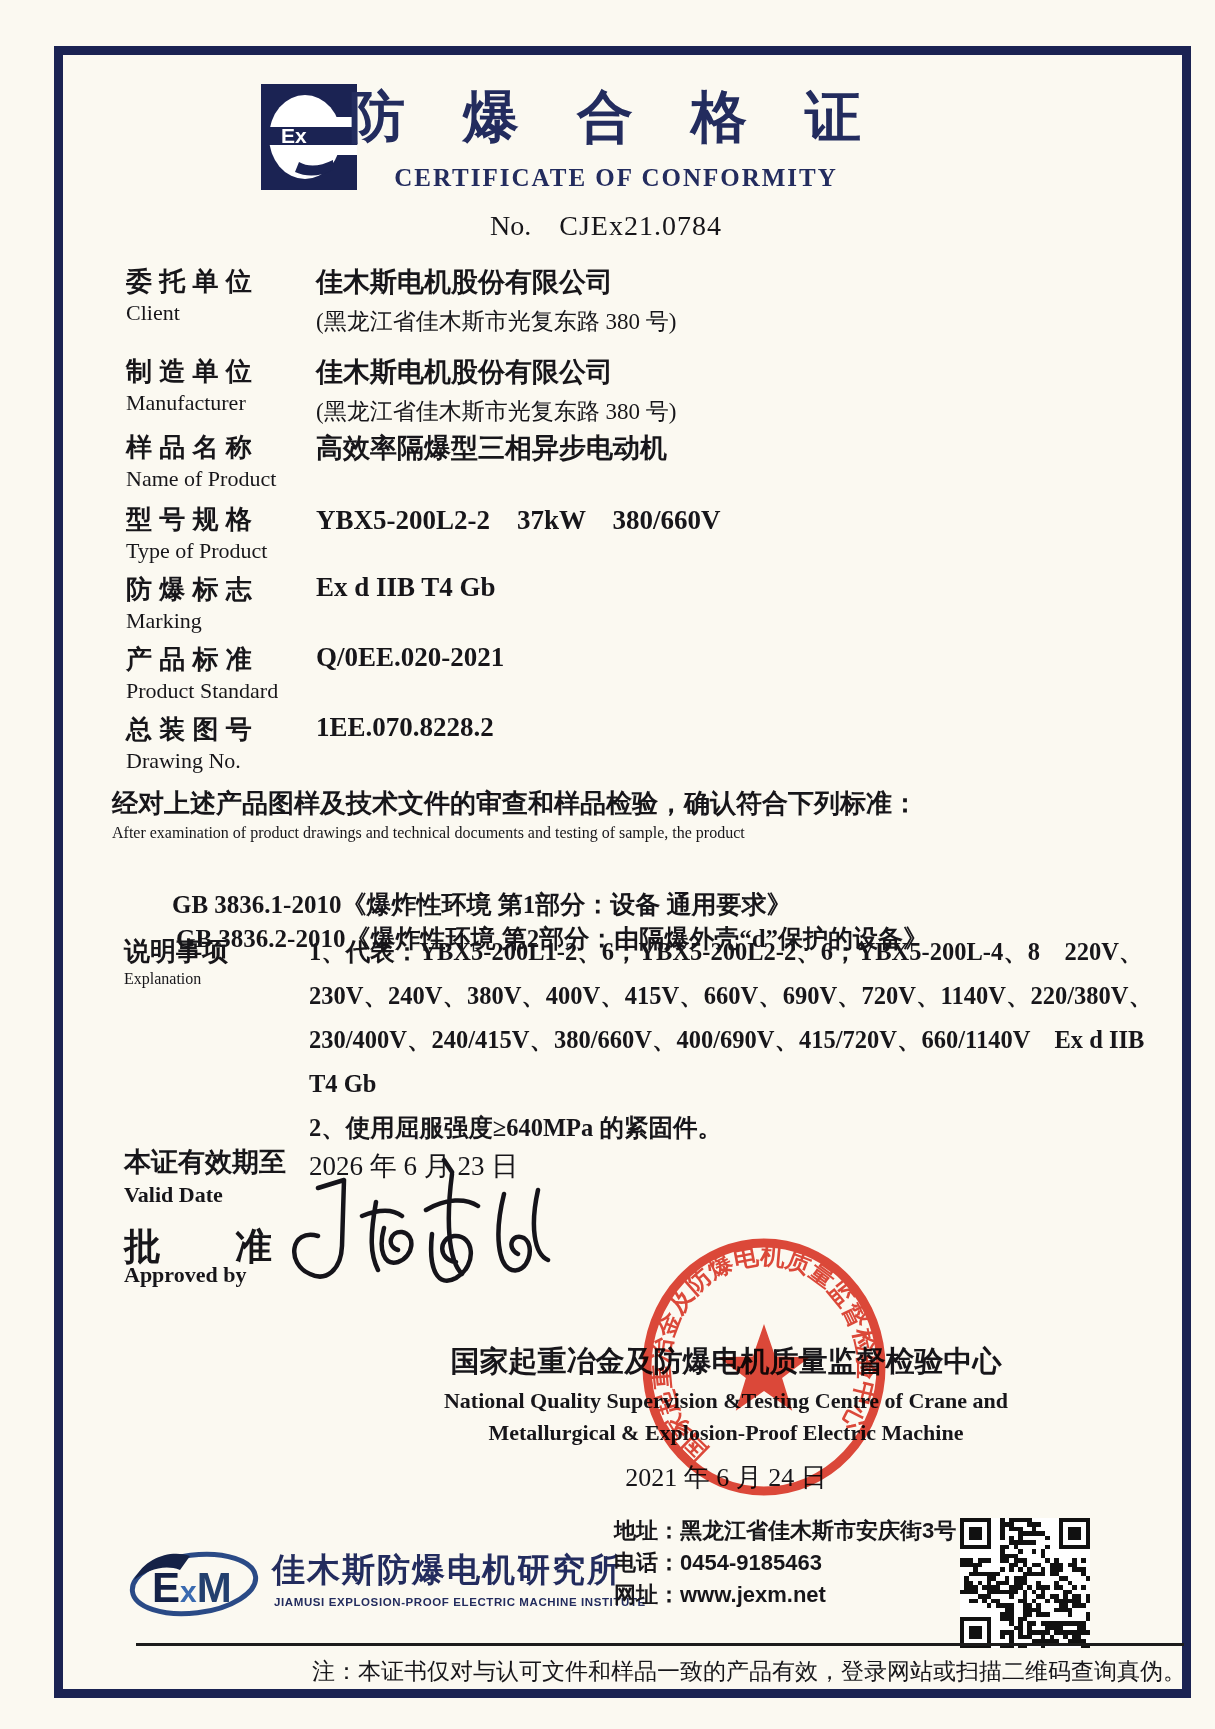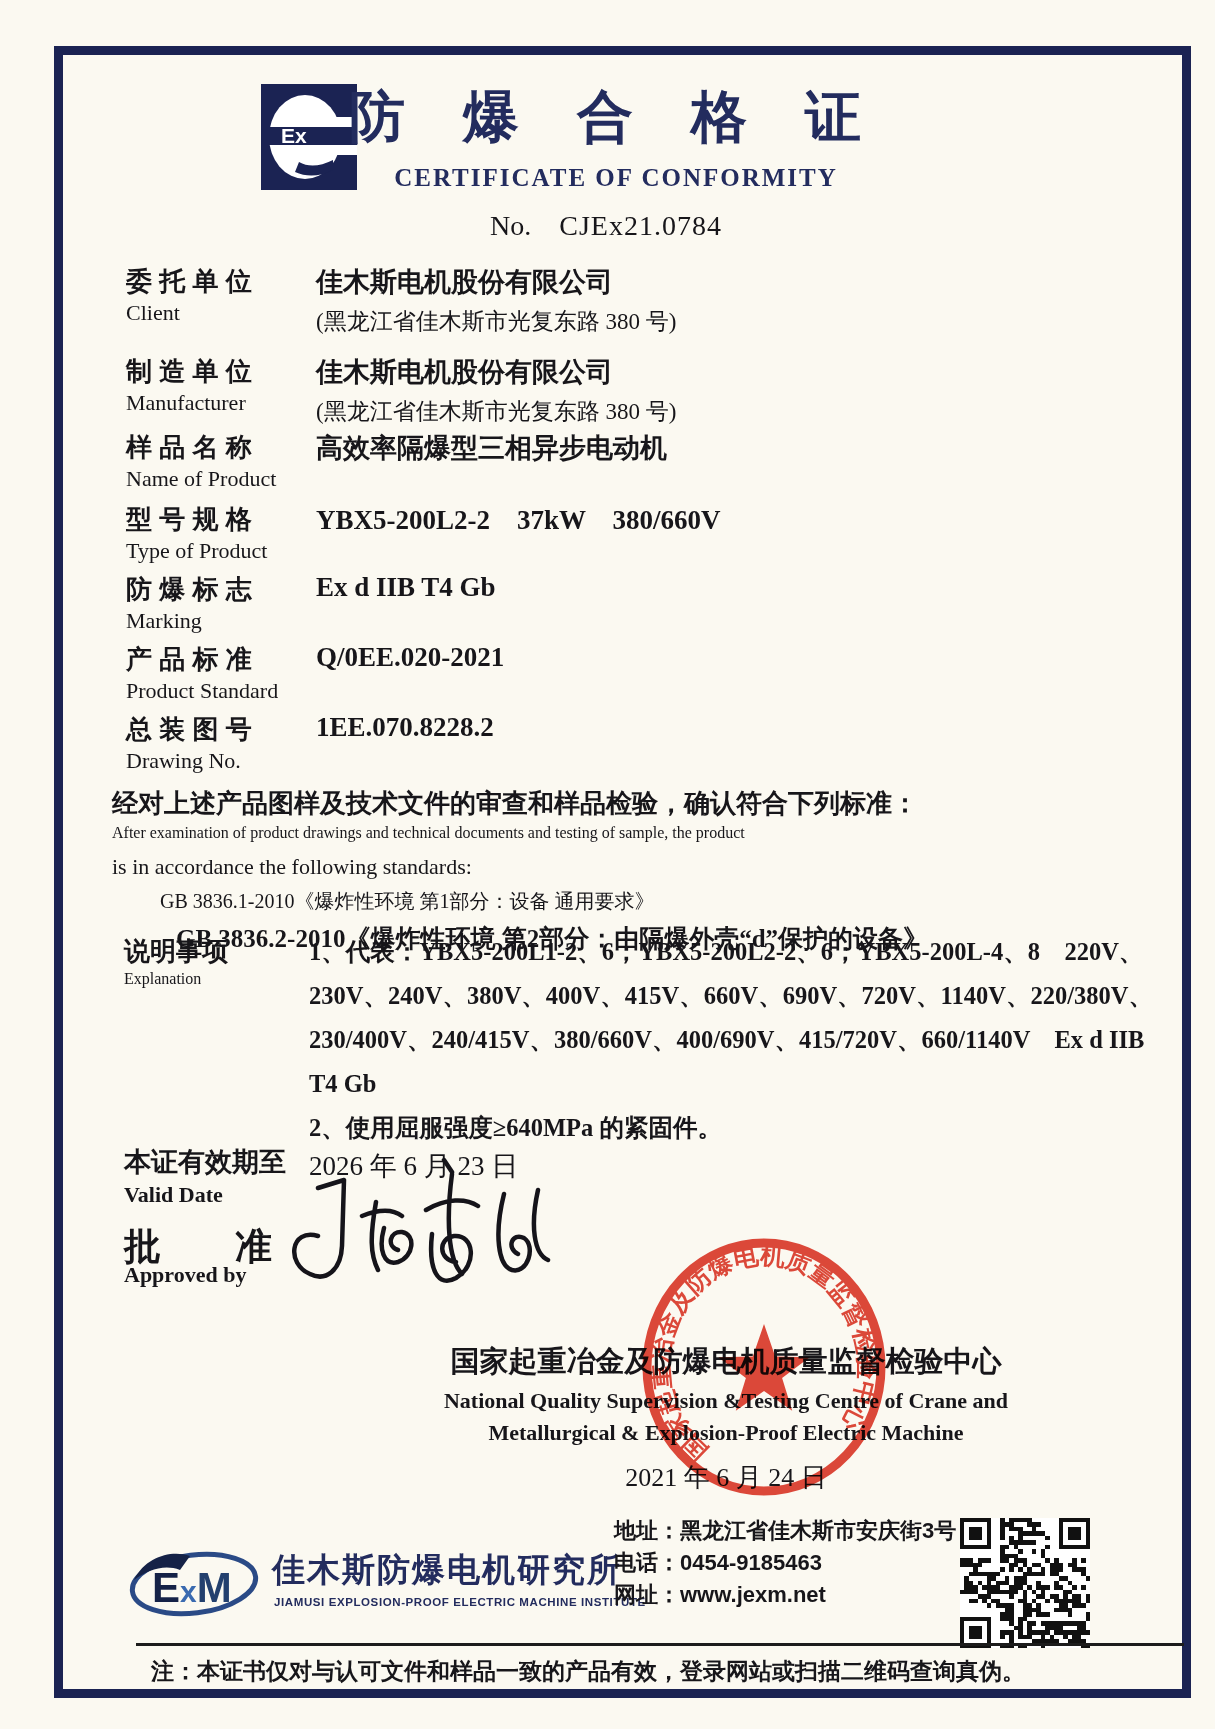--- a/index.html
+++ b/index.html
@@ -32,21 +32,21 @@
   
   .field-row{left:0;width:1137px;height:90px;}
   .f-label-cn{position:absolute;left:110px;top:0;font-size:26px;font-weight:bold;white-space:nowrap;}
   .f-label-en{position:absolute;left:110px;top:36px;font-size:22px;white-space:nowrap;}
   .f-val{position:absolute;left:300px;top:0;font-size:27px;font-weight:600;white-space:nowrap;}
   .f-val2{position:absolute;left:300px;top:42px;font-size:23px;white-space:nowrap;}
   
   .stmt-cn{left:96px;top:786px;font-size:26px;font-weight:bold;white-space:nowrap;}
   .stmt-en1{left:96px;top:824px;font-size:16px;white-space:nowrap;}
   .stmt-en2{left:96px;top:854px;font-size:22px;white-space:nowrap;}
-  .std1{left:144px;top:888px;font-size:20px;font-weight:400;white-space:nowrap;}
+  .std1{left:156px;top:888px;font-size:25px;font-weight:700;white-space:nowrap;}
   .std2{left:160px;top:922px;font-size:25px;font-weight:600;white-space:nowrap;}
   
   .expl-label-cn{left:108px;top:934px;font-size:26px;font-weight:bold;white-space:nowrap;}
   .expl-label-en{left:108px;top:970px;font-size:16px;white-space:nowrap;text-align:center;}
   .expl-text{left:293px;top:932px;width:780px;}
   .expl-line{font-family:"Liberation Serif","DejaVu Serif",serif;font-size:24.5px;font-weight:600;height:44px;line-height:40px;white-space:nowrap;}
   
   .valid-cn{left:108px;top:1144px;font-size:27px;font-weight:bold;white-space:nowrap;}
   .valid-en{left:108px;top:1182px;font-size:22px;font-weight:600;white-space:nowrap;}
   .valid-val{left:293px;top:1148px;font-size:27px;white-space:nowrap;}
@@ -61,21 +61,21 @@
   .stamp{left:622px;top:1236px;width:252px;height:262px;mix-blend-mode:multiply;opacity:.92;}
   
   .jexm-logo{left:112px;top:1542px;width:132px;height:80px;}
   .inst-cn{left:256px;top:1548px;font-size:33px;font-weight:bold;color:var(--navy);letter-spacing:2px;white-space:nowrap;}
   .inst-en{left:258px;top:1596px;font-size:11.5px;font-weight:bold;color:var(--navy);letter-spacing:.6px;white-space:nowrap;}
   .contact{left:598px;top:1516px;}
   .contact-row{font-size:22px;font-weight:bold;height:32px;line-height:30px;white-space:nowrap;}
   .contact-row .cv{font-weight:600;}
   .qr{left:944px;top:1518px;width:130px;height:130px;}
   .divider{left:120px;top:1643px;width:1048px;height:3px;background:#1c1c1c;}
-  .footnote{left:135px;top:1656px;width:1048px;text-align:left;font-size:23px;font-weight:bold;white-space:nowrap;}
+  .footnote{left:122px;top:1656px;width:1048px;text-align:right;font-size:23px;font-weight:normal;white-space:nowrap;}
 </style>
 </head>
 <body>
 
 <div class="page sans">
   <div class="frame"></div>
 
   <svg class="abs ex-logo" viewBox="0 0 96 106">
     <rect x="0" y="0" width="96" height="106" fill="#1b2353"></rect>
     <ellipse cx="44" cy="53" rx="36" ry="42" fill="#ffffff"></ellipse>
@@ -127,21 +127,20 @@
     <div class="f-val serif">Q/0EE.020-2021</div>
   </div>
   <div class="abs field-row" style="top:712px">
     <div class="f-label-cn">总 装 图 号</div>
     <div class="f-label-en serif">Drawing No.</div>
     <div class="f-val serif">1EE.070.8228.2</div>
   </div>
 
   <div class="abs stmt-cn">经对上述产品图样及技术文件的审查和样品检验，确认符合下列标准：</div>
   <div class="abs stmt-en1 serif">After examination of product drawings and technical documents and testing of sample, the product</div>
-  <div class="abs stmt-en2 serif">is in accordance the following standards:</div>
   <div class="abs std1 serif">GB 3836.1-2010《爆炸性环境 第1部分：设备 通用要求》</div>
   <div class="abs std2 serif">GB 3836.2-2010《爆炸性环境 第2部分：由隔爆外壳“d”保护的设备》</div>
 
   <div class="abs expl-label-cn">说明事项</div>
   <div class="abs expl-label-en serif">Explanation</div>
   <div class="abs expl-text">
     <div class="expl-line">1、代表：YBX5-200L1-2、6；YBX5-200L2-2、6；YBX5-200L-4、8　220V、</div>
     <div class="expl-line">230V、240V、380V、400V、415V、660V、690V、720V、1140V、220/380V、</div>
     <div class="expl-line">230/400V、240/415V、380/660V、400/690V、415/720V、660/1140V　Ex d IIB</div>
     <div class="expl-line">T4 Gb</div>

